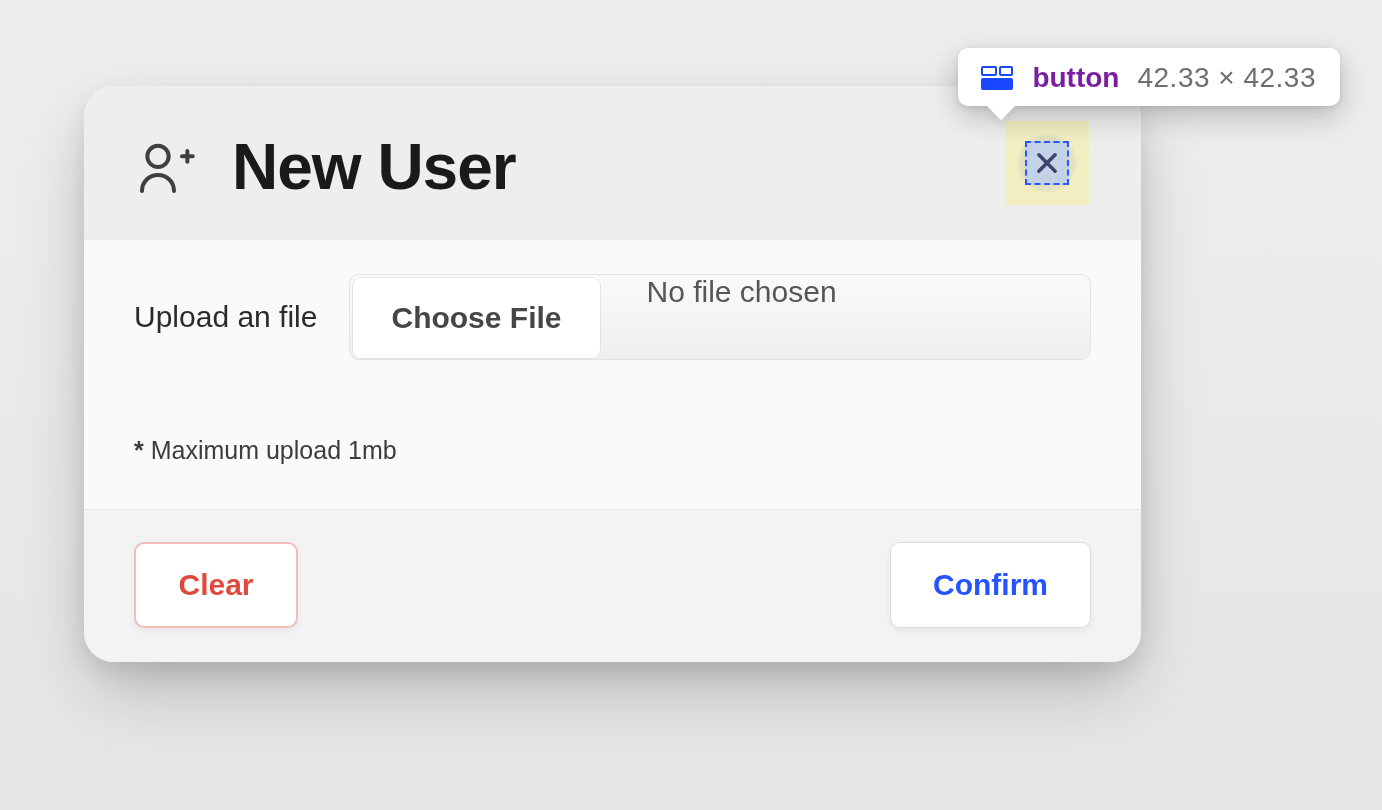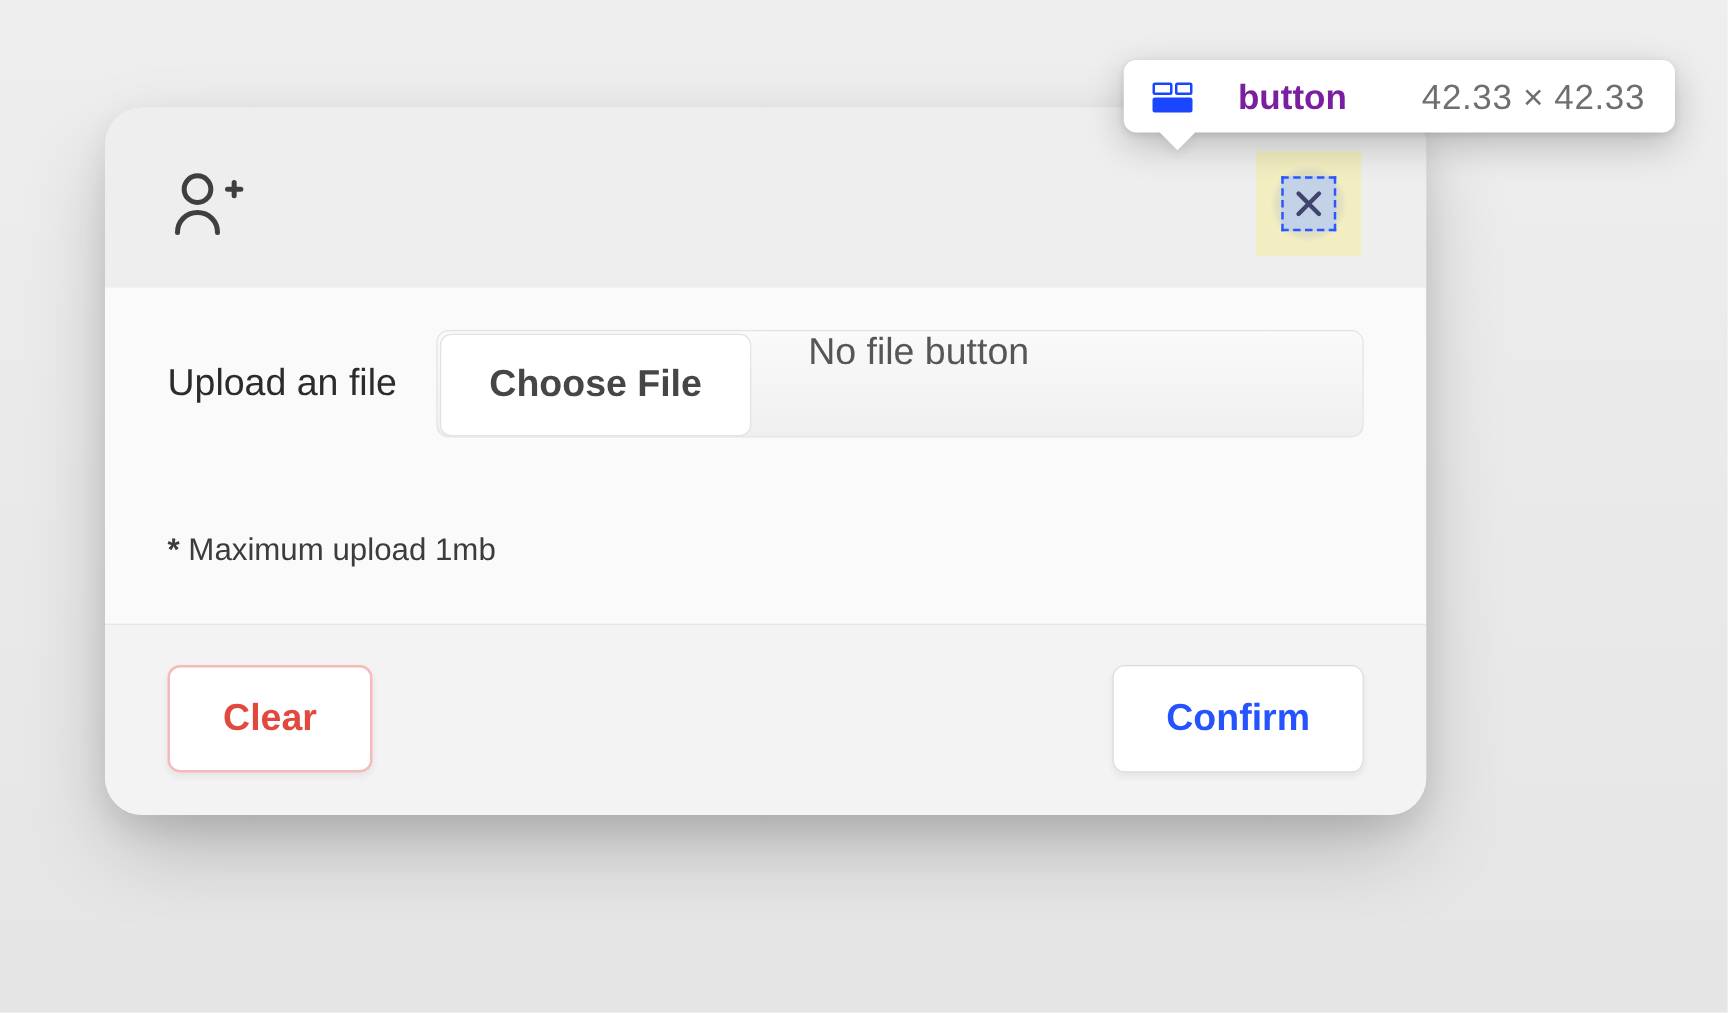--- a/index.html
+++ b/index.html
@@ -145,60 +145,60 @@
 
     
     .devtip {
       position:absolute;
       right: 42px;
       top: 48px;
       background:#ffffff;
       border-radius: 10px;
       box-shadow: 0 10px 30px rgba(0,0,0,.22), 0 2px 6px rgba(0,0,0,.10);
       padding: 14px 24px 12px 22px;
-      display:flex; align-items:center; gap:35px;
+      display:flex; align-items:center; gap:18px;
       font-size: 28px;
     }
     .devtip::after{
       content:"";
       position:absolute;
       left: 33px;
       bottom:-10px;
       width: 20px; height: 20px;
       background:#ffffff;
       transform: rotate(45deg);
       box-shadow: 4px 4px 8px rgba(0,0,0,.06);
     }
     .devtip-icon { display:flex; align-items:center; }
     .devtip-tag {
       color:#7a1fa0;
       font-weight:700;
     }
     .devtip-dim {
       color:#6f6f6f;
       letter-spacing: 0.5px;
-      margin-left: 25px;
     }
   </style>
 </head>
 <body>
 
 <div class="stage">
 
   <div class="card">
 
     <div class="card-header">
       <span class="header-icon">
         <svg width="64" height="64" viewBox="0 0 24 24" fill="none" stroke="#3f3f3f" stroke-width="1.5" stroke-linecap="round" stroke-linejoin="round">
           <circle cx="9" cy="8" r="4"></circle>
           <path d="M3 21c0-3.5 2.7-6 6-6s6 2.5 6 6"></path>
           <line x1="18" y1="8" x2="22" y2="8"></line>
           <line x1="20" y1="6" x2="20" y2="10"></line>
         </svg>
       </span>
+      <h1 class="card-title">New User</h1>
 
       <button class="close-btn" aria-label="close">
         <span class="close-inspect">
           <span class="close-inner-halo">
             <span class="close-core">
               <svg width="28" height="28" viewBox="0 0 24 24" fill="none" stroke="#40446d" stroke-width="3" stroke-linecap="round">
                 <line x1="5" y1="5" x2="19" y2="19"></line>
                 <line x1="19" y1="5" x2="5" y2="19"></line>
               </svg>
             </span>
@@ -206,21 +206,21 @@
         </span>
       </button>
     </div>
 
     <div class="card-body">
       <div class="upload-row">
         <div class="upload-label">Upload an file</div>
 
         <div class="file-input-wrap">
           <button class="choose-btn">Choose File</button>
-          <span class="file-status">No file button</span>
+          <span class="file-status">No file chosen</span>
         </div>
       </div>
 
       <div class="upload-note">
         <span class="star">*</span><span> Maximum upload 1mb</span>
       </div>
     </div>
 
     <div class="card-footer">
       <button class="btn btn-clear">Clear</button>

